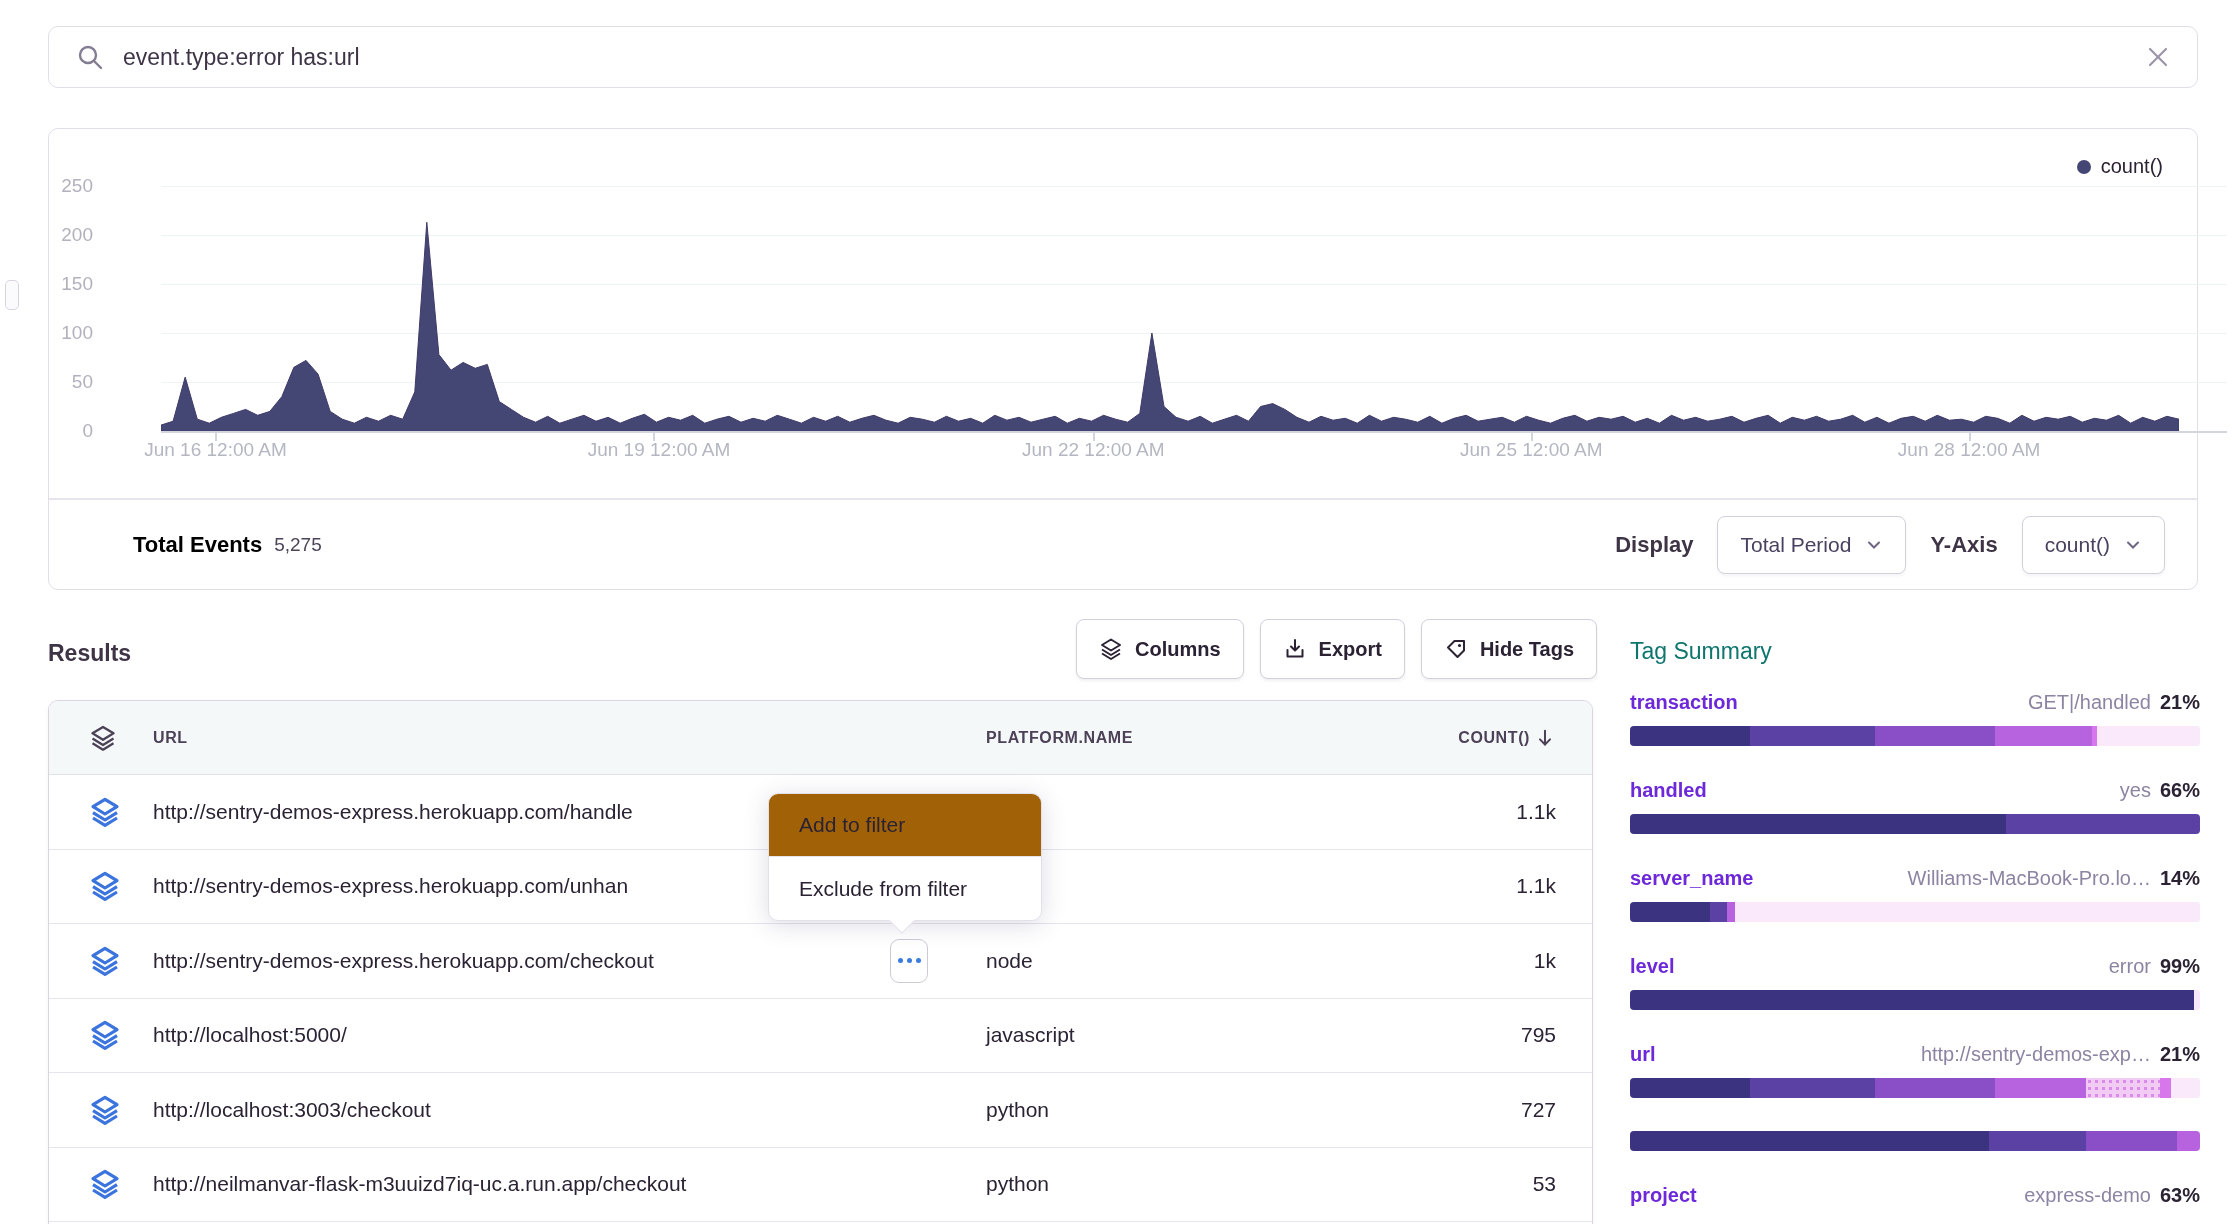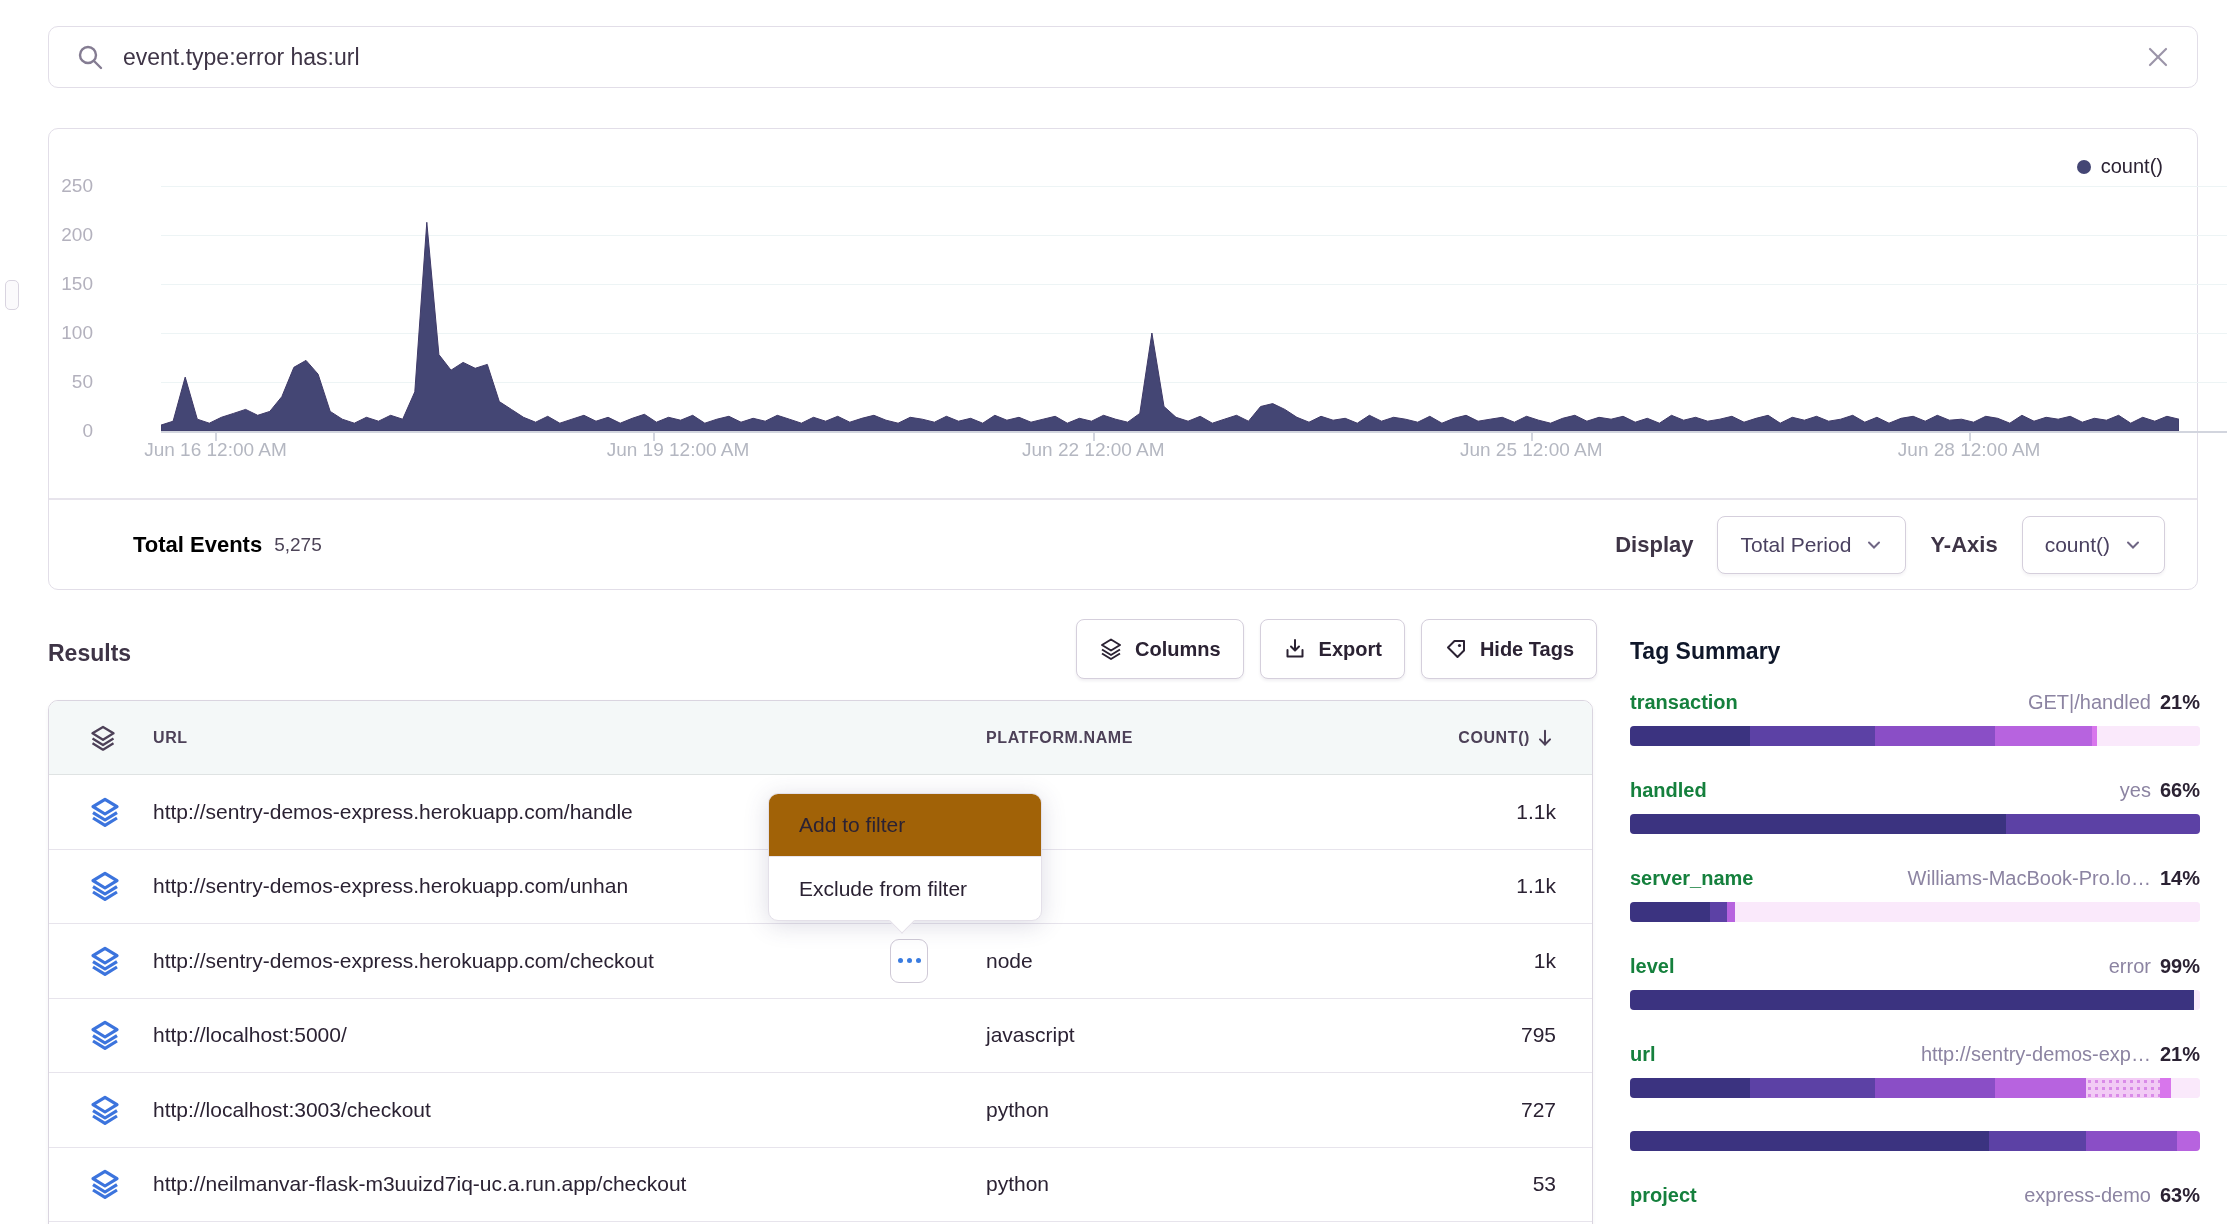--- a/index.html
+++ b/index.html
@@ -77,24 +77,24 @@
   .menu-item { height:63px; display:flex; align-items:center; padding:0 30px;
     font-size:21px; color:#2B2233; cursor:pointer; }
   .menu-item.first { background:#a16207; border-bottom:1.5px solid #E7E4EC; border-radius:9px 9px 0 0; }
   .menu-item.last { border-radius:0 0 9px 9px; }
   .menu-tail { position:absolute; left:124px; bottom:-10px; width:18px; height:18px;
     background:#fff; border-right:1.5px solid #E4E0E9; border-bottom:1.5px solid #E4E0E9;
     transform:rotate(45deg); }
 
   
   .tag-summary { position:absolute; left:1630px; top:638px; width:570px; }
-  .tag-title { font-size:23px; font-weight:bold; color:#0f172a; margin-bottom:26px; }
+  .tag-title { font-size:23px; font-weight:normal; color:#0f766e; margin-bottom:26px; }
   .tag-block { margin-bottom:33px; }
   .tag-head { display:flex; align-items:baseline; height:26px; }
-  .tag-name { font-size:20px; font-weight:bold; color:#15803d; }
+  .tag-name { font-size:20px; font-weight:bold; color:#6d28d9; }
   .tag-val { margin-left:auto; font-size:20px; color:#8C84A2; white-space:nowrap; }
   .tag-pct { font-size:20px; font-weight:bold; color:#2B2233; margin-left:9px; }
   .tag-bar { margin-top:9px; height:20px; border-radius:4px; overflow:hidden; display:flex; background:#FAE9FB; }
   .tag-seg { height:100%; }
   .tag-seg.dotted { background-color:#F2CBF5;
     background-image:radial-gradient(#D98BE8 1.6px, transparent 1.6px); background-size:7px 7px; }
 
   .left-handle { position:absolute; left:5px; top:280px; width:14px; height:30px;
     border:1.5px solid #D9D4E0; border-radius:5px; background:#FBFAFC; }
 </style>
@@ -140,21 +140,21 @@
         <div class="y-label" style="top: 291px;">0</div>
       </div>
     <svg id="chart-svg" width="2018" height="250" viewBox="0 0 2018 250">
       <polygon id="chart-area-poly" points="0,250 0.0,244.1 12.1,240.2 24.2,196.1 36.3,238.2 48.3,242.2 60.4,236.3 72.5,232.4 84.6,228.4 96.7,234.3 108.8,230.4 120.8,215.7 132.9,186.3 145.0,179.4 157.1,193.2 169.2,230.4 181.3,238.2 193.3,242.2 205.4,236.3 217.5,240.2 229.6,234.3 241.7,238.2 253.8,210.8 265.8,41.3 277.9,173.6 290.0,189.2 302.1,181.4 314.2,187.3 326.3,183.4 338.3,220.6 350.4,228.4 362.5,236.3 374.6,241.2 386.7,235.3 398.8,242.2 410.9,238.2 422.9,234.3 435.0,240.2 447.1,236.3 459.2,242.2 471.3,237.3 483.4,233.3 495.4,241.2 507.5,236.3 519.6,239.2 531.7,234.3 543.8,242.2 555.9,238.2 567.9,235.3 580.0,241.2 592.1,237.3 604.2,240.2 616.3,234.3 628.4,238.2 640.4,242.2 652.5,236.3 664.6,240.2 676.7,235.3 688.8,241.2 700.9,237.3 712.9,234.3 725.0,239.2 737.1,242.2 749.2,236.3 761.3,238.2 773.4,241.2 785.4,235.3 797.5,240.2 809.6,237.3 821.7,242.2 833.8,234.3 845.9,239.2 858.0,236.3 870.0,241.2 882.1,238.2 894.2,235.3 906.3,242.2 918.4,237.3 930.5,240.2 942.5,234.3 954.6,238.2 966.7,241.2 978.8,232.4 990.9,152.0 1003.0,225.5 1015.0,236.3 1027.1,240.2 1039.2,235.3 1051.3,242.2 1063.4,238.2 1075.5,234.3 1087.5,240.2 1099.6,225.5 1111.7,222.6 1123.8,228.4 1135.9,236.3 1148.0,241.2 1160.0,235.3 1172.1,239.2 1184.2,237.3 1196.3,242.2 1208.4,234.3 1220.5,240.2 1232.6,236.3 1244.6,238.2 1256.7,241.2 1268.8,235.3 1280.9,242.2 1293.0,237.3 1305.1,234.3 1317.1,240.2 1329.2,238.2 1341.3,236.3 1353.4,241.2 1365.5,235.3 1377.6,239.2 1389.6,242.2 1401.7,237.3 1413.8,234.3 1425.9,240.2 1438.0,236.3 1450.1,238.2 1462.1,235.3 1474.2,241.2 1486.3,237.3 1498.4,242.2 1510.5,234.3 1522.6,239.2 1534.6,236.3 1546.7,240.2 1558.8,238.2 1570.9,235.3 1583.0,241.2 1595.1,237.3 1607.1,234.3 1619.2,242.2 1631.3,236.3 1643.4,239.2 1655.5,235.3 1667.6,240.2 1679.7,238.2 1691.7,234.3 1703.8,241.2 1715.9,236.3 1728.0,242.2 1740.1,237.3 1752.2,235.3 1764.2,240.2 1776.3,234.3 1788.4,239.2 1800.5,238.2 1812.6,241.2 1824.7,235.3 1836.7,237.3 1848.8,242.2 1860.9,234.3 1873.0,240.2 1885.1,236.3 1897.2,238.2 1909.2,235.3 1921.3,241.2 1933.4,237.3 1945.5,239.2 1957.6,234.3 1969.7,242.2 1981.7,236.3 1993.8,240.2 2005.9,235.3 2018.0,238.2 2018,250" stroke="#3F3A68" stroke-width="1" fill="#444674"></polygon>
     </svg>
     <div class="axis-line"></div>
     <div id="x-labels">
         <div class="x-tick" style="left: 166.486px;"></div>
         <div class="x-label" style="left: 166.486px;">Jun 16 12:00 AM</div>
         <div class="x-tick" style="left: 604.392px;"></div>
-        <div class="x-label" style="left: 629px;">Jun 19 12:00 AM</div>
+        <div class="x-label" style="left: 610px;">Jun 19 12:00 AM</div>
         <div class="x-tick" style="left: 1044.32px;"></div>
         <div class="x-label" style="left: 1044.32px;">Jun 22 12:00 AM</div>
         <div class="x-tick" style="left: 1482.22px;"></div>
         <div class="x-label" style="left: 1482.22px;">Jun 25 12:00 AM</div>
         <div class="x-tick" style="left: 1920.13px;"></div>
         <div class="x-label" style="left: 1920.13px;">Jun 28 12:00 AM</div>
       </div>
     <div class="chart-footer-divider"></div>
     <div class="chart-footer">
       <span class="total-events-label">Total Events</span>

